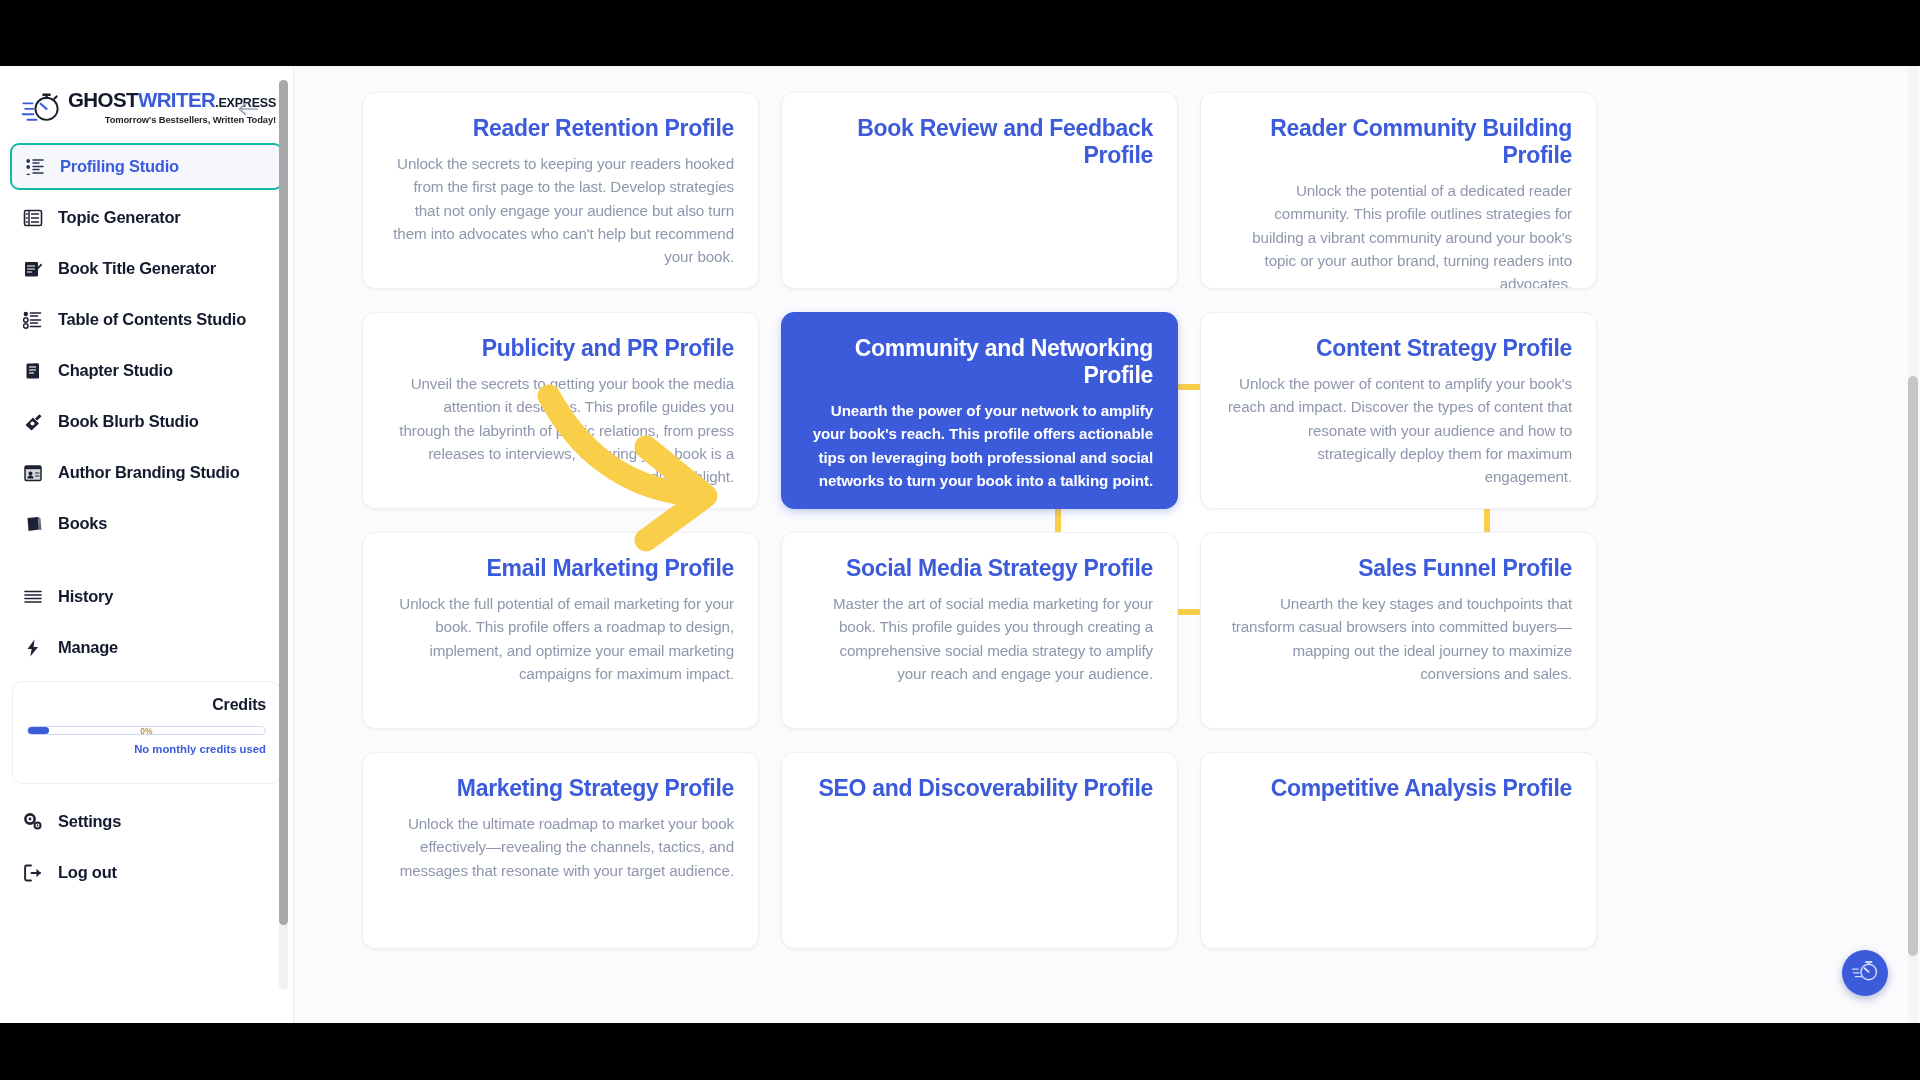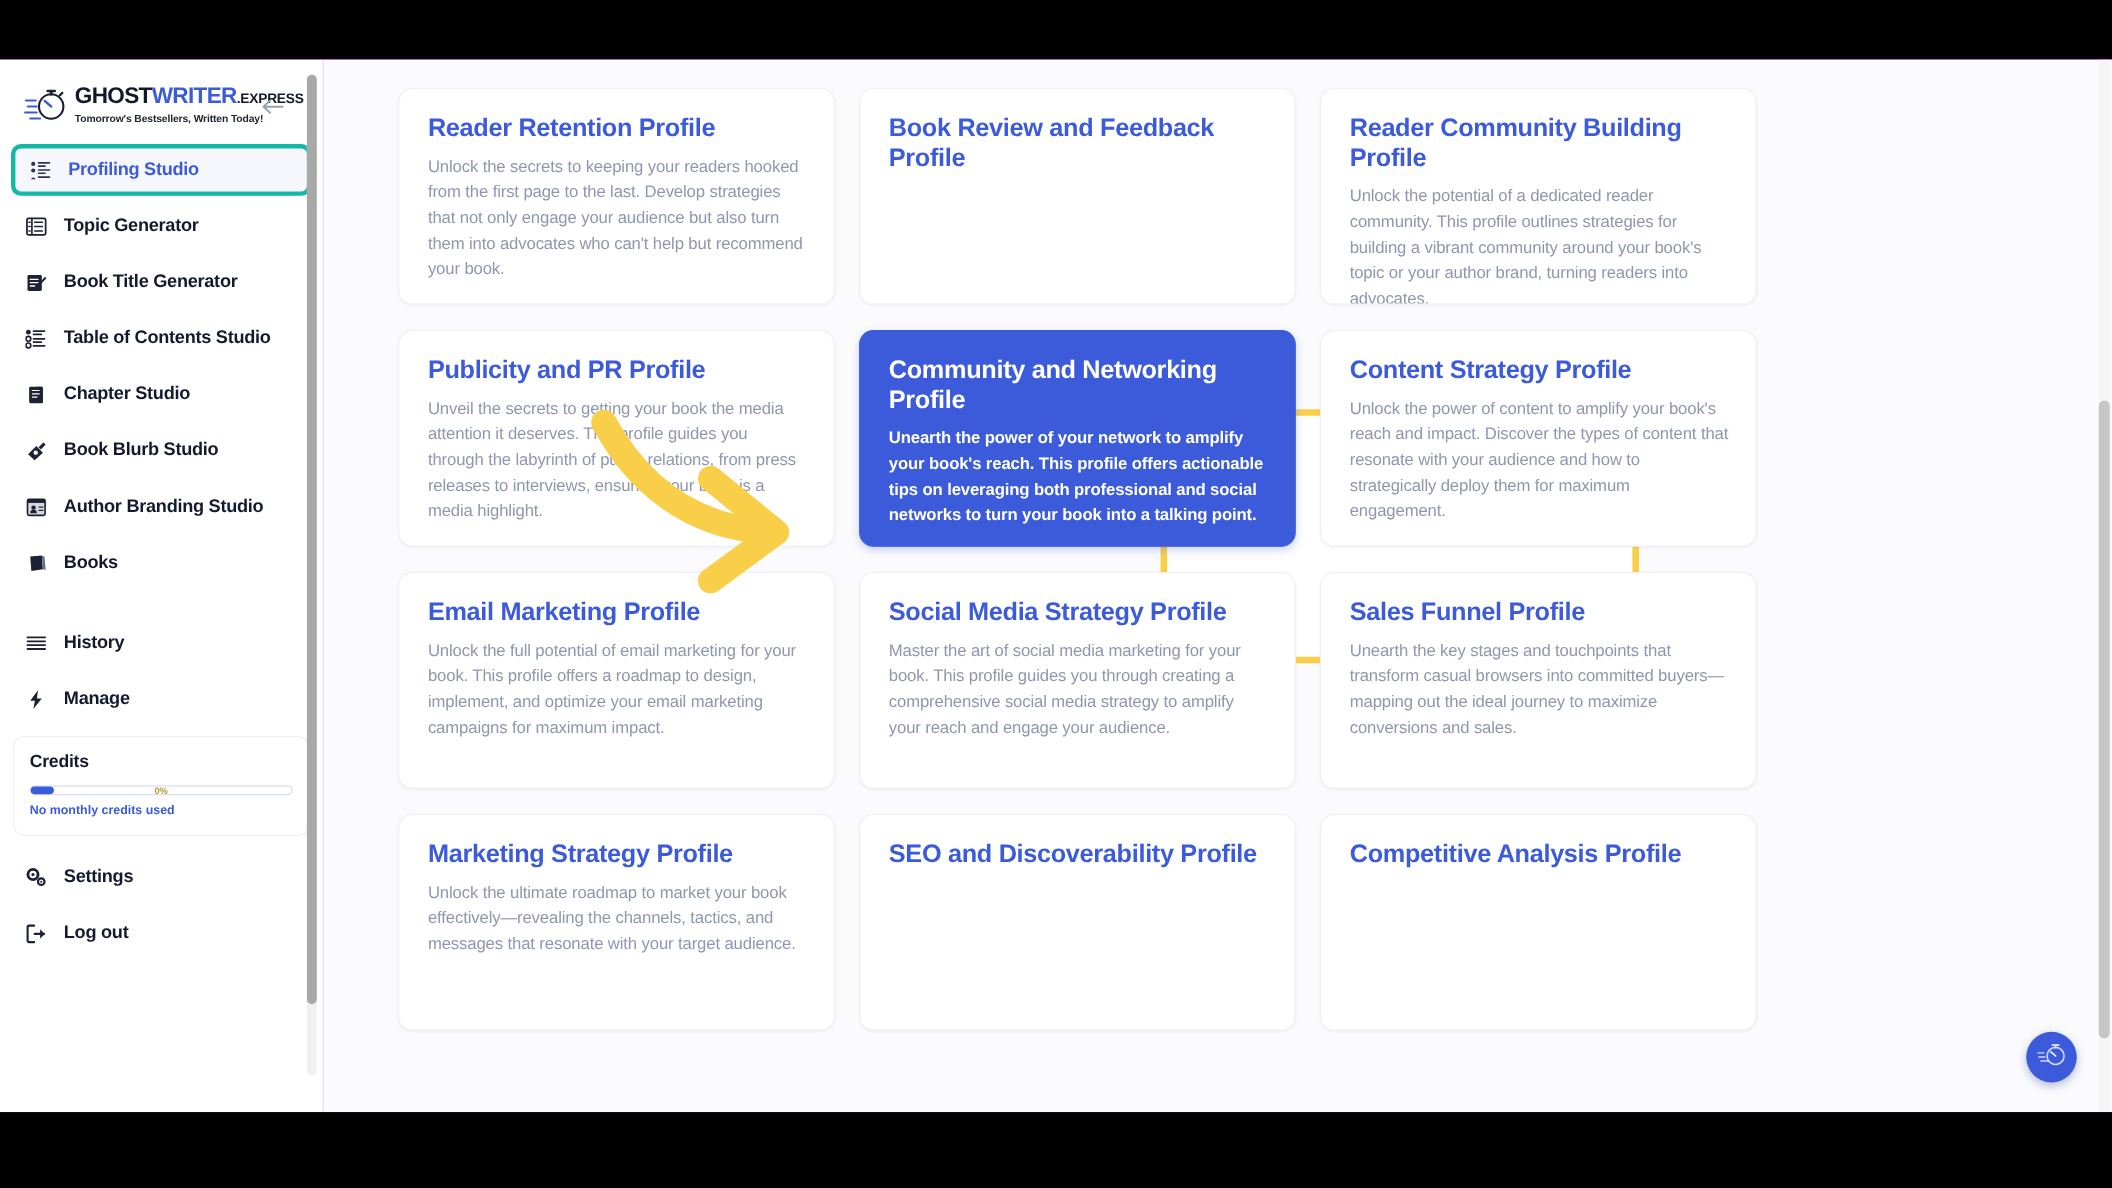--- a/index.html
+++ b/index.html
@@ -6,24 +6,25 @@
   html, body {
     width: 1920px; height: 1080px;
     background: #000;
     font-family: "Liberation Sans", sans-serif;
     overflow: hidden;
   }
   #screen { position: relative; width: 1920px; height: 1080px; background: #000; }
 
   
   #viewport {
-    position: absolute; left: 0; top: 54px;
+    position: absolute; left: 0; top: 66px;
     width: 1920px; height: 957px;
-    background: #d946ef;
+    background: #c2410c;
     overflow: hidden;
+    text-align: right;
   }
 
   
   #sidebar {
     position: absolute; left: 0; top: 0;
     width: 294px; height: 957px;
     background: #ffffff;
     border-right: 1px solid #eceef3;
     padding: 0;
   }
@@ -56,36 +57,36 @@
     display: flex; align-items: center; gap: 14px;
     height: 47px; padding: 0 12px;
     border-radius: 9px;
     color: #141a2e; font-size: 16.5px; font-weight: 700;
     letter-spacing: -0.25px;
     cursor: pointer; margin-bottom: 4px;
   }
   .nav-item.active {
     background: #f6f7fd;
     color: #3b5bdb;
-    border: 4px solid #14b8a6;
+    border: 2px solid #14b8a6;
   }
   .nav-ic {
     width: 22px; height: 22px; flex: none;
     display: flex; align-items: center; justify-content: center;
     color: #1c2233;
   }
   .nav-item.active .nav-ic { color: #2b3350; }
   .nav-gap { height: 22px; }
 
   
   .credits-card {
     margin: 10px 12px 0 12px;
     border: 1px solid #eceef5;
     border-radius: 10px;
-    padding: 14px 14px 16px 14px;
+    padding: 14px 14px 28px 14px;
     background: #fff;
   }
   .credits-title {
     font-size: 16px; font-weight: 700; color: #141a2e;
     letter-spacing: -0.2px; margin-bottom: 12px;
   }
   .credits-bar {
     position: relative; height: 9px; border-radius: 6px;
     background: #ffffff; border: 1px solid #cfd6f0; overflow: visible;
   }

